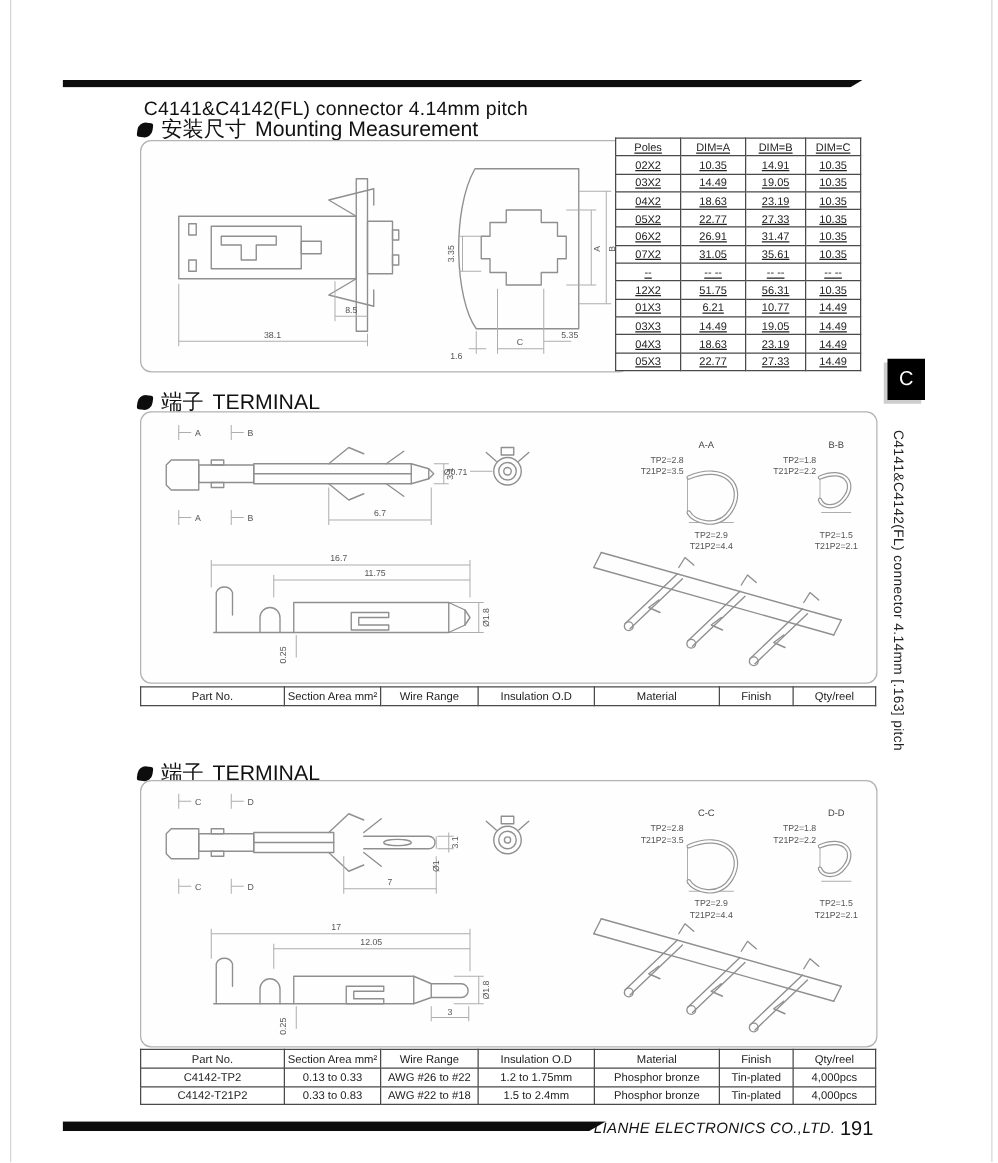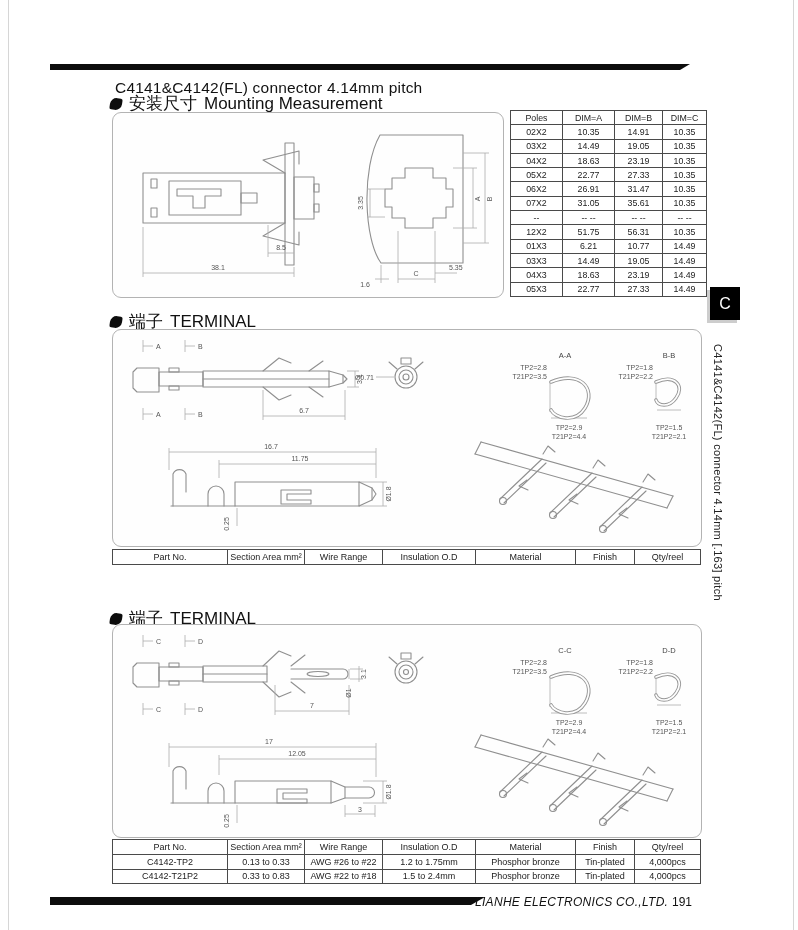--- a/index.html
+++ b/index.html
@@ -21,35 +21,35 @@
   
   .sec-title { position:absolute; display:flex; align-items:center; gap:7px; font-size:17px; color:#111; }
   .sec-bullet { width:12px; height:12px; background:#0d0d0d; border-radius:55% 15% 55% 15%; transform:rotate(8deg); flex:0 0 auto; }
 
   
   .panel { position:absolute; border:1px solid #b3b3b3; border-radius:9px; background:#fefefe; }
 
   
   table { border-collapse:collapse; table-layout:fixed; font-size:9px; color:#222; background:#fff; }
   th, td { border:1px solid #4a4a4a; text-align:center; vertical-align:middle; font-weight:normal; padding:0 1px; overflow:hidden; white-space:nowrap; }
-  .dim-table { position:absolute; left:510px; top:110px; width:196px; }
+  .dim-table { position:absolute; left:492px; top:110px; width:196px;text-decoration:underline; }
   .dim-table th, .dim-table td { height:13.3px; font-size:8.8px; }
   .spec-table { position:absolute; width:588px; }
   .spec-table th, .spec-table td { height:13.8px; }
 
   
   .side-tab { position:absolute; left:710px; top:287px; width:30px; height:33px; background:#000;
     color:#fff; font-size:16px; line-height:33px; text-align:center; box-shadow:-3px 3px 0 #cdcdcd; }
   .side-text { position:absolute; left:712px; top:344px; writing-mode:vertical-rl; font-size:11px; color:#222; letter-spacing:0.3px; }
 
   
   .footer-bar { position:absolute; left:50px; top:897px; width:435px; height:8px; background:#0d0d0d;
     clip-path:polygon(0 0, 100% 0, calc(100% - 14px) 100%, 0 100%); }
   .footer-company { position:absolute; left:475px; top:895px; font-size:12px; font-style:italic; color:#111; letter-spacing:0.3px; }
-  .footer-page { position:absolute; left:672px; top:895px; font-size:12px; color:#111; }
+  .footer-page { position:absolute; left:672px; top:895px; font-size:16px; color:#111; }
 
   
   svg .ln { stroke:#8f8f8f; fill:none; stroke-width:1.1; stroke-linejoin:round; stroke-linecap:round; }
   svg .dm { stroke:#adadad; fill:none; stroke-width:0.8; }
   svg .dt { fill:#555; font-size:7px; font-family:"Liberation Sans","DejaVu Sans",sans-serif; }
   svg .st { fill:#444; font-size:7.5px; font-family:"Liberation Sans","DejaVu Sans",sans-serif; }
   svg .ho { stroke:#979797; stroke-width:3.6; fill:none; stroke-linecap:round; }
   svg .hi { stroke:#fefefe; stroke-width:1.7; fill:none; stroke-linecap:round; }
 </style>
 </head>

